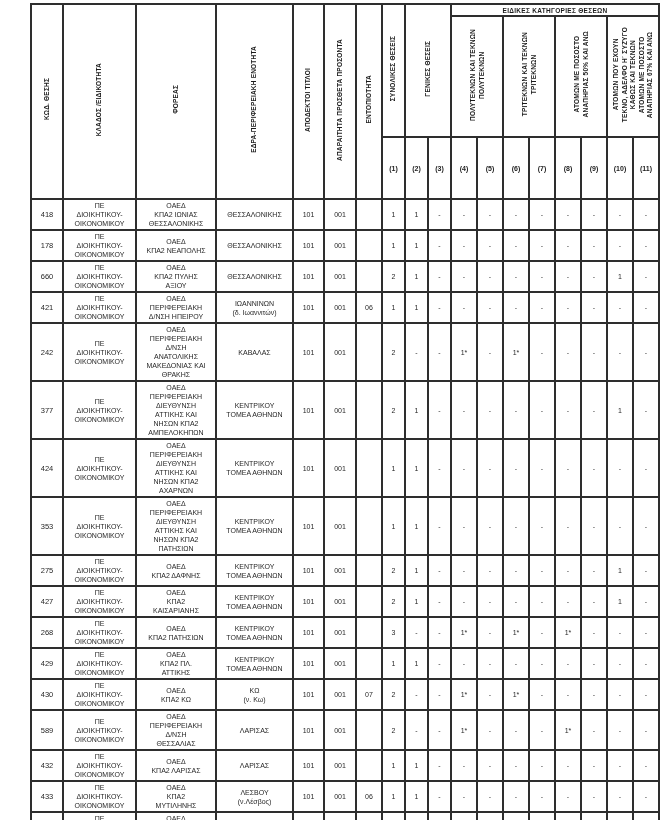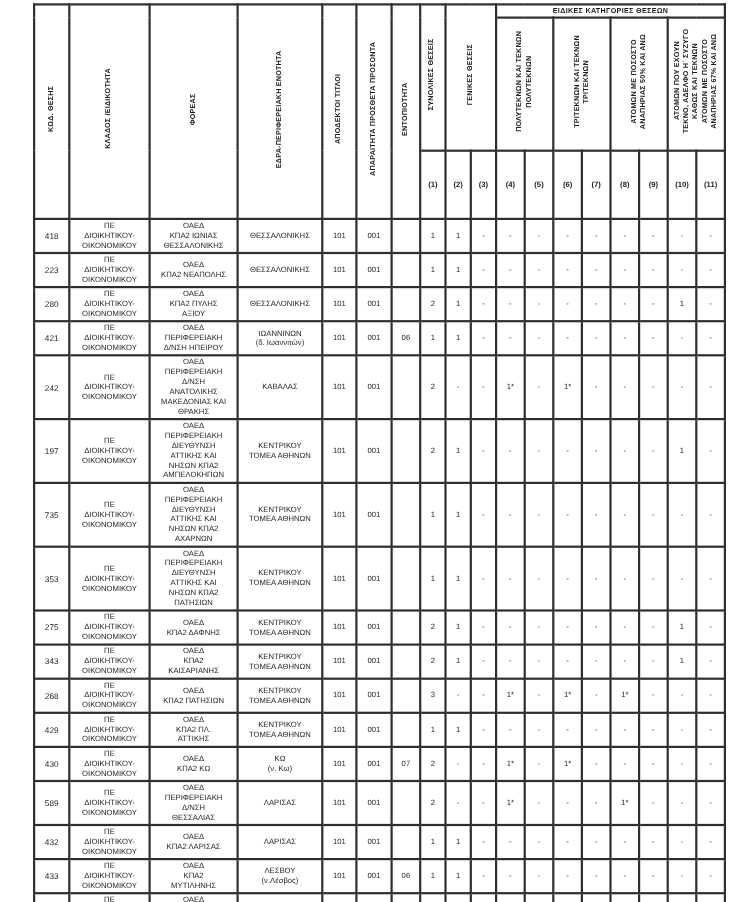--- a/index.html
+++ b/index.html
@@ -107,21 +107,21 @@
           <td class="c-val">-</td>
           <td class="c-val">-</td>
           <td class="c-val">-</td>
           <td class="c-val">-</td>
           <td class="c-val">-</td>
           <td class="c-val">-</td>
           <td class="c-val">-</td>
           <td class="c-val">-</td>
         </tr>
         <tr>
-          <td class="c-code">223</td>
+          <td class="c-code">178</td>
           <td class="c-klados">ΠΕ
 ΔΙΟΙΚΗΤΙΚΟΥ-
 ΟΙΚΟΝΟΜΙΚΟΥ</td>
           <td class="c-foreas">ΟΑΕΔ
 ΚΠΑ2 ΝΕΑΠΟΛΗΣ</td>
           <td class="c-edra">ΘΕΣΣΑΛΟΝΙΚΗΣ</td>
           <td class="c-titloi">101</td>
           <td class="c-prosonta">001</td>
           <td class="c-entopiotita"></td>
           <td class="c-val">1</td>
@@ -130,21 +130,21 @@
           <td class="c-val">-</td>
           <td class="c-val">-</td>
           <td class="c-val">-</td>
           <td class="c-val">-</td>
           <td class="c-val">-</td>
           <td class="c-val">-</td>
           <td class="c-val">-</td>
           <td class="c-val">-</td>
         </tr>
         <tr>
-          <td class="c-code">280</td>
+          <td class="c-code">660</td>
           <td class="c-klados">ΠΕ
 ΔΙΟΙΚΗΤΙΚΟΥ-
 ΟΙΚΟΝΟΜΙΚΟΥ</td>
           <td class="c-foreas">ΟΑΕΔ
 ΚΠΑ2 ΠΥΛΗΣ
 ΑΞΙΟΥ</td>
           <td class="c-edra">ΘΕΣΣΑΛΟΝΙΚΗΣ</td>
           <td class="c-titloi">101</td>
           <td class="c-prosonta">001</td>
           <td class="c-entopiotita"></td>
@@ -206,21 +206,21 @@
           <td class="c-val">1*</td>
           <td class="c-val">-</td>
           <td class="c-val">1*</td>
           <td class="c-val">-</td>
           <td class="c-val">-</td>
           <td class="c-val">-</td>
           <td class="c-val">-</td>
           <td class="c-val">-</td>
         </tr>
         <tr>
-          <td class="c-code">197</td>
+          <td class="c-code">377</td>
           <td class="c-klados">ΠΕ
 ΔΙΟΙΚΗΤΙΚΟΥ-
 ΟΙΚΟΝΟΜΙΚΟΥ</td>
           <td class="c-foreas">ΟΑΕΔ
 ΠΕΡΙΦΕΡΕΙΑΚΗ
 ΔΙΕΥΘΥΝΣΗ
 ΑΤΤΙΚΗΣ ΚΑΙ
 ΝΗΣΩΝ ΚΠΑ2
 ΑΜΠΕΛΟΚΗΠΩΝ</td>
           <td class="c-edra">ΚΕΝΤΡΙΚΟΥ
@@ -234,21 +234,21 @@
           <td class="c-val">-</td>
           <td class="c-val">-</td>
           <td class="c-val">-</td>
           <td class="c-val">-</td>
           <td class="c-val">-</td>
           <td class="c-val">-</td>
           <td class="c-val">1</td>
           <td class="c-val">-</td>
         </tr>
         <tr>
-          <td class="c-code">735</td>
+          <td class="c-code">424</td>
           <td class="c-klados">ΠΕ
 ΔΙΟΙΚΗΤΙΚΟΥ-
 ΟΙΚΟΝΟΜΙΚΟΥ</td>
           <td class="c-foreas">ΟΑΕΔ
 ΠΕΡΙΦΕΡΕΙΑΚΗ
 ΔΙΕΥΘΥΝΣΗ
 ΑΤΤΙΚΗΣ ΚΑΙ
 ΝΗΣΩΝ ΚΠΑ2
 ΑΧΑΡΝΩΝ</td>
           <td class="c-edra">ΚΕΝΤΡΙΚΟΥ
@@ -314,21 +314,21 @@
           <td class="c-val">-</td>
           <td class="c-val">-</td>
           <td class="c-val">-</td>
           <td class="c-val">-</td>
           <td class="c-val">-</td>
           <td class="c-val">-</td>
           <td class="c-val">1</td>
           <td class="c-val">-</td>
         </tr>
         <tr>
-          <td class="c-code">343</td>
+          <td class="c-code">427</td>
           <td class="c-klados">ΠΕ
 ΔΙΟΙΚΗΤΙΚΟΥ-
 ΟΙΚΟΝΟΜΙΚΟΥ</td>
           <td class="c-foreas">ΟΑΕΔ
 ΚΠΑ2
 ΚΑΙΣΑΡΙΑΝΗΣ</td>
           <td class="c-edra">ΚΕΝΤΡΙΚΟΥ
 ΤΟΜΕΑ ΑΘΗΝΩΝ</td>
           <td class="c-titloi">101</td>
           <td class="c-prosonta">001</td>

